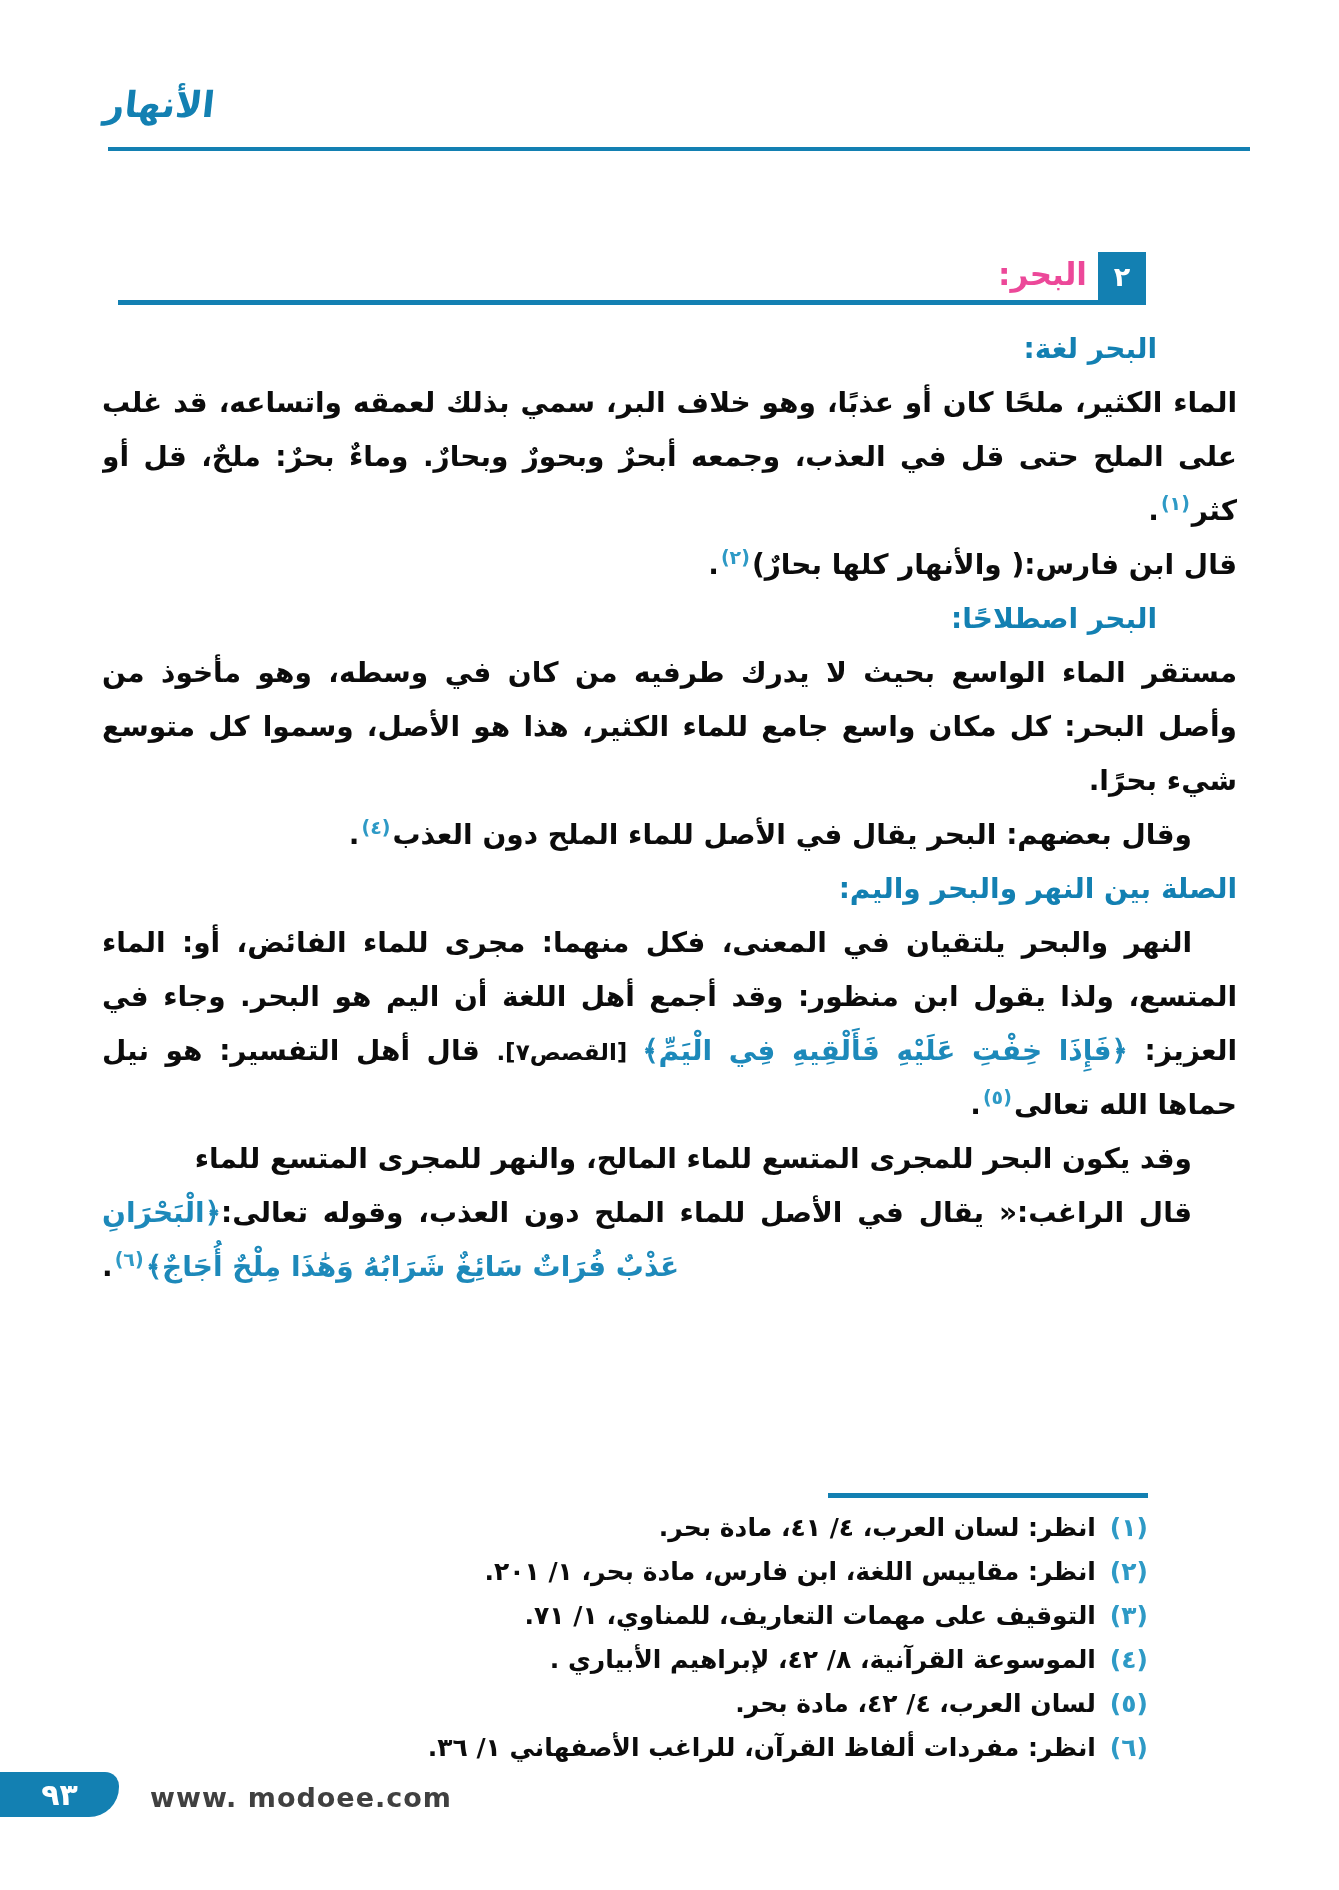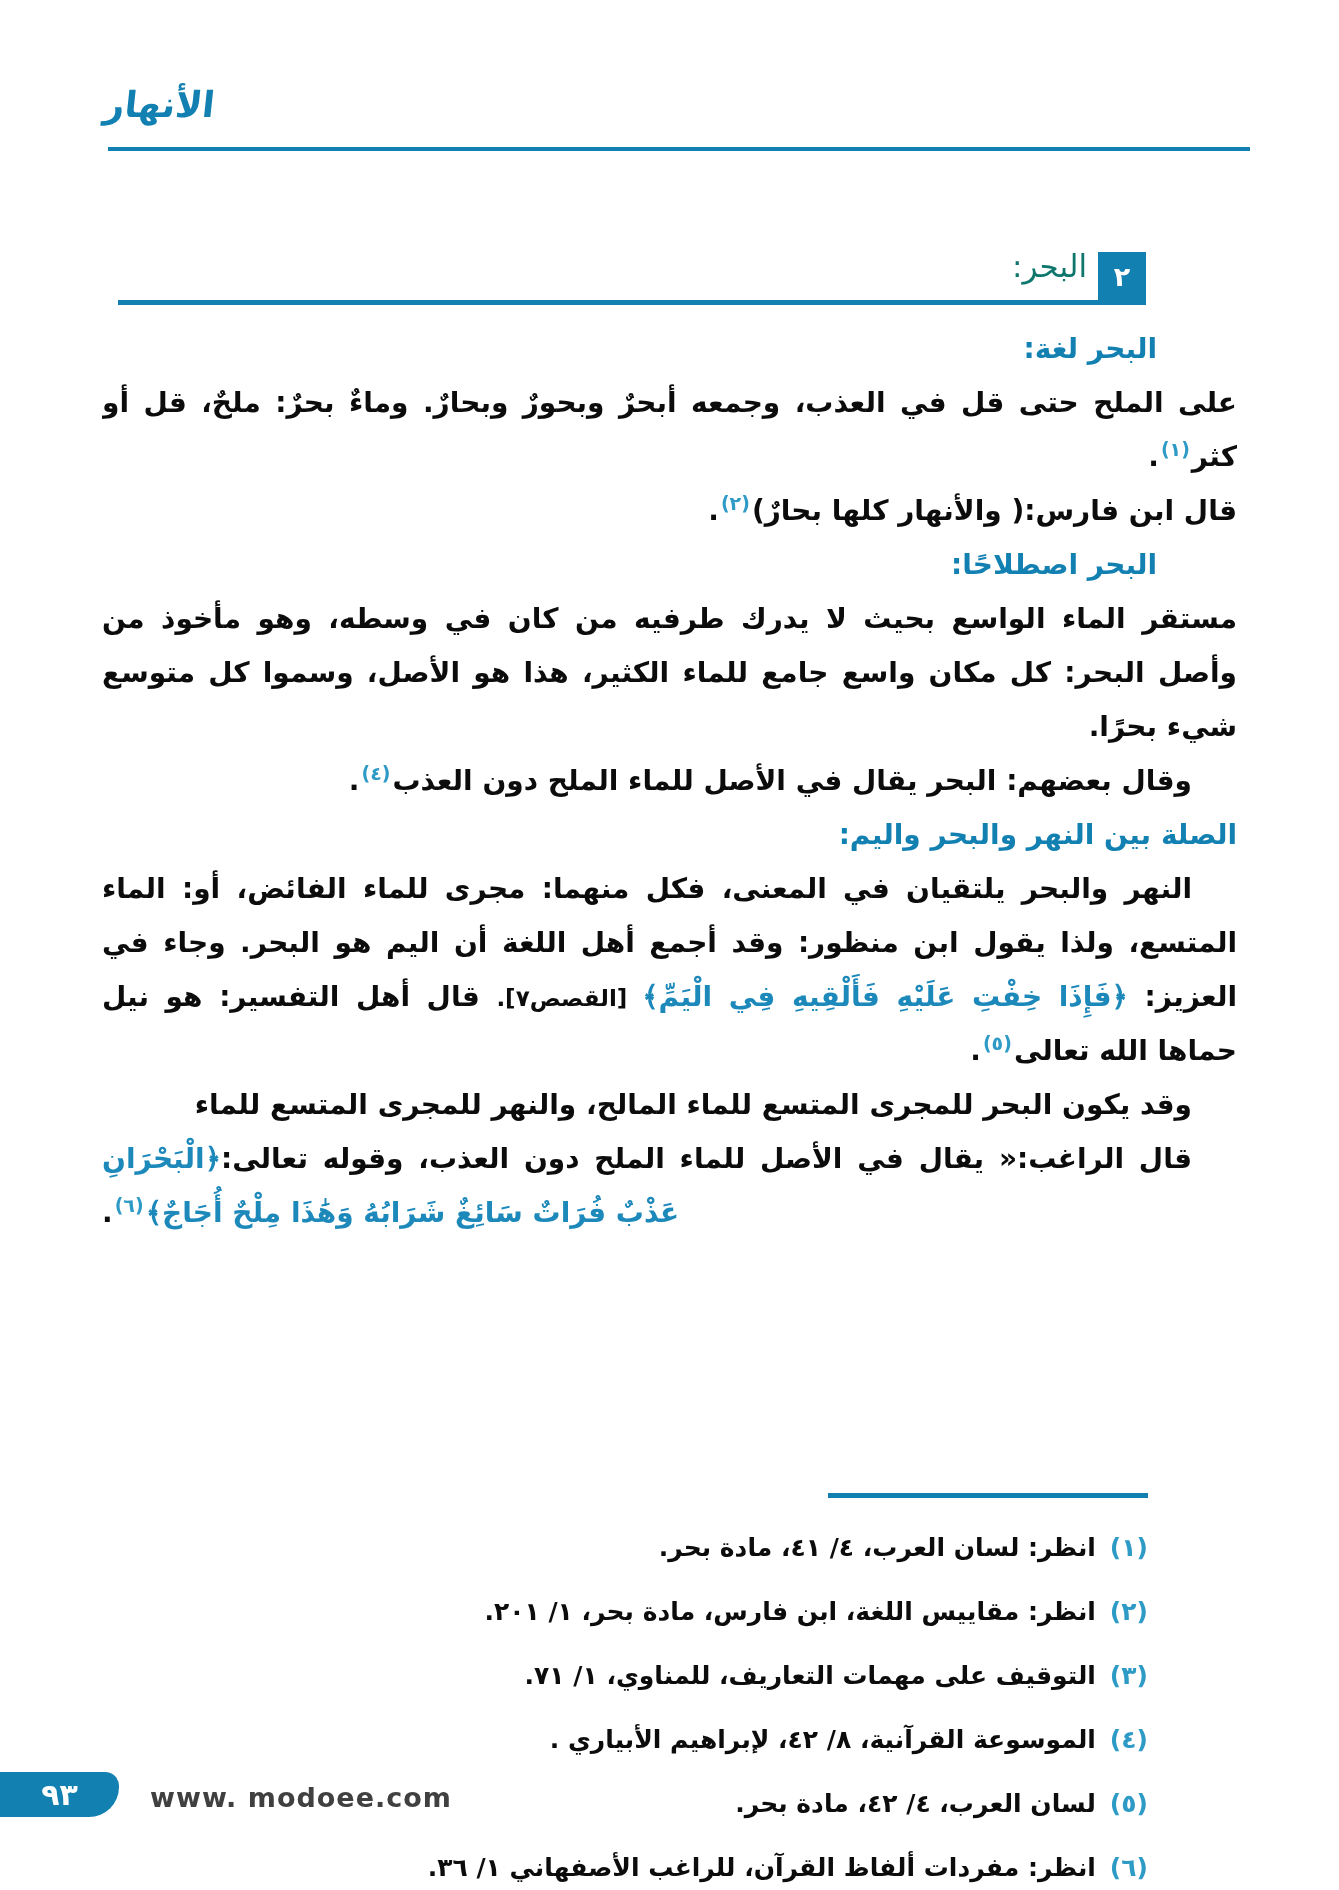--- a/index.html
+++ b/index.html
@@ -18,22 +18,22 @@
     font-size:36px;font-weight:bold;color:#1380b2;
     transform:skewX(-6deg);
   }
   .top-rule{left:108px;top:147px;width:1142px;height:4px;}
   .sec-box{
     position:absolute;right:193px;top:252px;width:48px;height:48px;
     background:#1380b2;color:#ffffff;font-size:27px;font-weight:bold;
     display:flex;align-items:center;justify-content:center;
   }
   .sec-title{
-    position:absolute;right:252px;top:248px;
-    font-size:31px;font-weight:normal;color:#0f766e;
+    position:absolute;right:252px;top:256px;
+    font-size:31px;font-weight:bold;color:#ec4899;
   }
   .sec-rule{right:193px;top:300px;width:1028px;height:5px;}
   .body{
     position:absolute;top:322px;right:102px;left:102px;
     font-size:28px;font-weight:bold;line-height:54px;
   }
   .line{height:54px;overflow:hidden;}
   .jl{text-align:justify;text-align-last:justify;text-justify:inter-word;}
   .rl{}
   .cl{text-align:left;}
@@ -44,21 +44,21 @@
   .src{font-size:23px;}
   .ref{
     color:#2e9ac6;font-size:19px;font-weight:bold;
     vertical-align:super;line-height:0;margin:0 2px;
   }
   .fn-rule{top:1493px;right:191px;width:320px;height:5px;}
   .footnotes{
     position:absolute;top:1506px;right:191px;left:150px;
     font-size:25px;font-weight:bold;
   }
-  .fn-row{height:44px;line-height:44px;text-align:right;overflow:hidden;margin-top:20px;}
+  .fn-row{height:44px;line-height:44px;text-align:right;overflow:hidden;}
   .fn-num{color:#2e9ac6;margin-left:14px;}
   .page-tab{
     position:absolute;left:0;top:1772px;width:119px;height:45px;
     background:#1380b2;color:#ffffff;
     border-radius:0 14px 30px 0;
     display:flex;align-items:center;justify-content:center;
     font-size:30px;font-weight:bold;
   }
   .site{
     position:absolute;left:150px;top:1782px;
@@ -75,20 +75,21 @@
   <div class="rule top-rule"></div>
 
   <div class="sec-box">٢</div>
   <div class="sec-title">البحر:</div>
   <div class="rule sec-rule"></div>
 
   <main class="body">
 
     <div class="line hd ind80">البحر لغة:</div>
 
+    <div class="line jl">الماء الكثير، ملحًا كان أو عذبًا، وهو خلاف البر، سمي بذلك لعمقه واتساعه، قد غلب</div>
     <div class="line jl">على الملح حتى قل في العذب، وجمعه أبحرٌ وبحورٌ وبحارٌ. وماءٌ بحرٌ: ملحٌ، قل أو</div>
     <div class="line rl"><span>كثر</span><sup class="ref">(١)</sup><span>.</span></div>
 
     <div class="line rl"><span>قال ابن فارس:( والأنهار كلها بحارٌ)</span><sup class="ref">(٢)</sup><span>.</span></div>
 
     <div class="line hd ind80">البحر اصطلاحًا:</div>
 
     <div class="line jl"><span>مستقر الماء الواسع بحيث لا يدرك طرفيه من كان في وسطه، وهو مأخوذ من الاتساع</span></div>
 
     <div class="line jl">وأصل البحر: كل مكان واسع جامع للماء الكثير، هذا هو الأصل، وسموا كل متوسع في</div>

